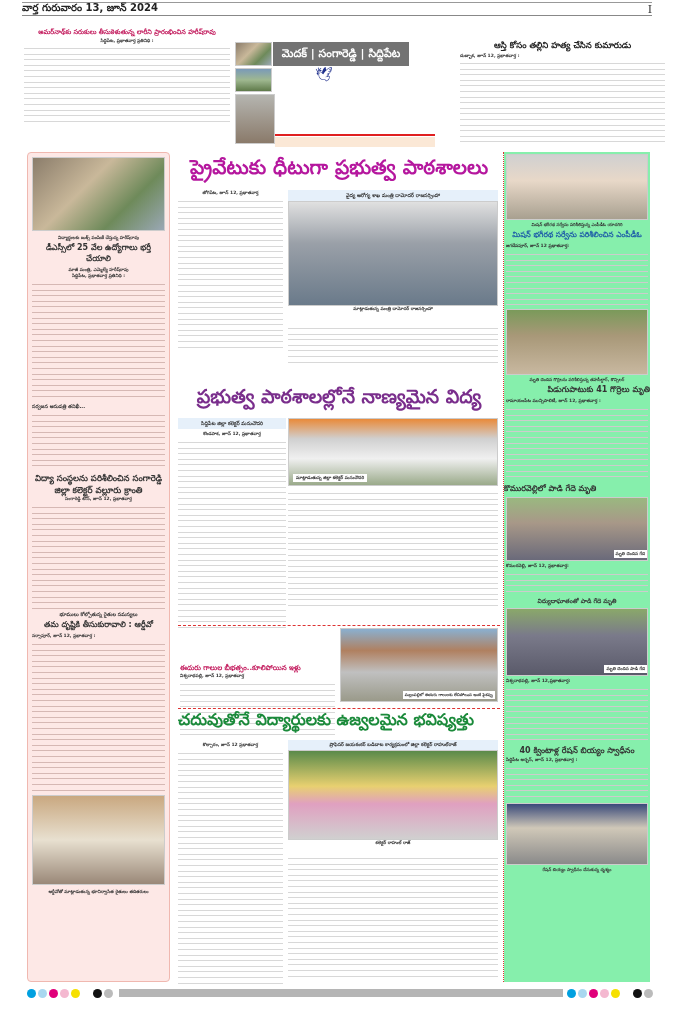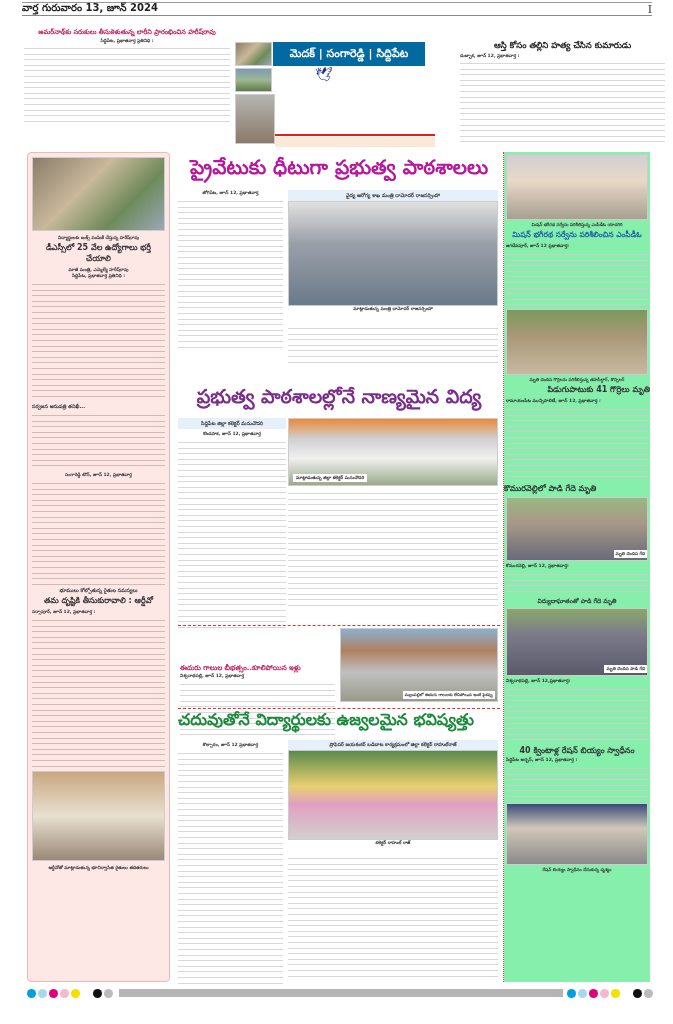--- a/index.html
+++ b/index.html
@@ -28,41 +28,42 @@
 <div class="abs" style="left:24px;top:28px;width:206px;height:105px">
   <div style="font-size:6.5px;font-weight:bold;color:#c2185b;text-align:center">అమర్‌నాథ్‌కు సరుకులు తీసుకెళుతున్న లారీని ప్రారంభించిన హరీష్‌రావు</div>
   <div style="font-size:4.5px;font-weight:bold;text-align:center;margin:1px 0">సిద్దిపేట, ప్రభాతవార్త ప్రతినిధి :</div>
   <div class="body-text" style="height:80px;background:repeating-linear-gradient(#fff 0 3px,#d8d8d8 3px 4px,#fff 4px 5.6px)"></div>
 </div>
 
 <div class="abs" style="left:235px;top:42px;width:200px;height:103px">
   <div class="abs photo" style="left:0;top:0;width:37px;height:24px"></div>
   <div class="abs photo" style="left:0;top:26px;width:37px;height:24px;background:linear-gradient(#7a9ab8,#9fb890,#5f7a4a)"></div>
   <div class="abs photo" style="left:0;top:52px;width:40px;height:50px;background:linear-gradient(#b5b5b0,#8a7a6a)"></div>
-  <div class="abs" style="left:38px;top:0;width:152px;height:24px;background:#0369a1;color:#fff;font-size:11px;font-weight:bold;display:flex;align-items:center;justify-content:center">మెదక్ | సంగారెడ్డి | సిద్దిపేట</div>
+  <div class="abs" style="left:38px;top:0;width:136px;height:24px;background:#737373;color:#fff;font-size:11px;font-weight:bold;display:flex;align-items:center;justify-content:center">మెదక్ | సంగారెడ్డి | సిద్దిపేట</div>
   <div class="abs" style="left:80px;top:24px;font-size:14px;color:#1f2f8c">🕊</div>
   <div class="abs" style="left:40px;top:92px;width:160px;height:2px;background:#e02020"></div>
   <div class="abs" style="left:40px;top:95px;width:160px;height:10px;background:#fbe8d6"></div>
 </div>
 
 <div class="abs" style="left:460px;top:40px;width:205px;height:108px">
   <div style="font-size:8.5px;font-weight:bold;color:#222;text-align:center">ఆస్తి కోసం తల్లిని హత్య చేసిన కుమారుడు</div>
   <div style="font-size:4.5px;font-weight:bold;margin:1px 0">దుబ్బాక, జూన్ 12, ప్రభాతవార్త :</div>
   <div class="body-text" style="height:84px;background:repeating-linear-gradient(#fff 0 3px,#d8d8d8 3px 4px,#fff 4px 5.6px)"></div>
 </div>
 
 <div class="abs pinkbox" style="left:27px;top:152px;width:143px;height:830px">
   <div class="photo" style="margin:4px;height:74px"></div>
   <div class="caption" style="font-size:4.5px">విద్యార్థులకు బుక్స్ పంపిణీ చేస్తున్న హరీష్‌రావు</div>
   <div style="font-size:8px;font-weight:bold;text-align:center;margin:2px 8px">డీఎస్సీలో 25 వేల ఉద్యోగాలు భర్తీ చేయాలి</div>
   <div class="tiny-head" style="font-size:4.5px">మాజీ మంత్రి, ఎమ్మెల్యే హరీష్‌రావు</div>
   <div class="tiny-head" style="font-size:4.5px">సిద్దిపేట, ప్రభాతవార్త ప్రతినిధి :</div>
   <div style="margin:2px 4px;height:120px;background:repeating-linear-gradient(transparent 0 3px,#d6b8b4 3px 4px,transparent 4px 5.6px)"></div>
   <div style="font-size:5px;font-weight:bold;margin-left:4px">సర్వజన ఆసుపత్రి తనిఖీ...</div>
   <div style="margin:2px 4px;height:58px;background:repeating-linear-gradient(transparent 0 3px,#d6b8b4 3px 4px,transparent 4px 5.6px)"></div>
+  <div style="font-size:8.5px;font-weight:bold;text-align:center;line-height:12px;margin-top:2px">విద్యా సంస్థలను పరిశీలించిన సంగారెడ్డి జిల్లా కలెక్టర్ వల్లూరు క్రాంతి</div>
   <div class="tiny-head" style="font-size:4.5px">సంగారెడ్డి టౌన్, జూన్ 12, ప్రభాతవార్త</div>
   <div style="margin:2px 4px;height:105px;background:repeating-linear-gradient(transparent 0 3px,#d6b8b4 3px 4px,transparent 4px 5.6px)"></div>
   <div class="tiny-head" style="font-size:5px;margin-top:2px">భూములు కోల్పోతున్న రైతుల సమస్యలు</div>
   <div style="font-size:8px;font-weight:bold;text-align:center;margin:2px 0">తమ దృష్టికి తీసుకురావాలి : ఆర్డీవో</div>
   <div style="font-size:4.5px;font-weight:bold;margin-left:4px">నర్సాపూర్, జూన్ 12, ప్రభాతవార్త :</div>
   <div style="margin:2px 4px;height:150px;background:repeating-linear-gradient(transparent 0 3px,#d6b8b4 3px 4px,transparent 4px 5.6px)"></div>
   <div class="photo" style="margin:4px;height:90px;background:linear-gradient(#c9a880,#e8e0d0 50%,#9a8878)"></div>
   <div class="caption" style="font-size:4.5px">ఆర్డీవోతో మాట్లాడుతున్న భూనిర్వాసిత రైతులు తదితరులు</div>
 </div>
 

